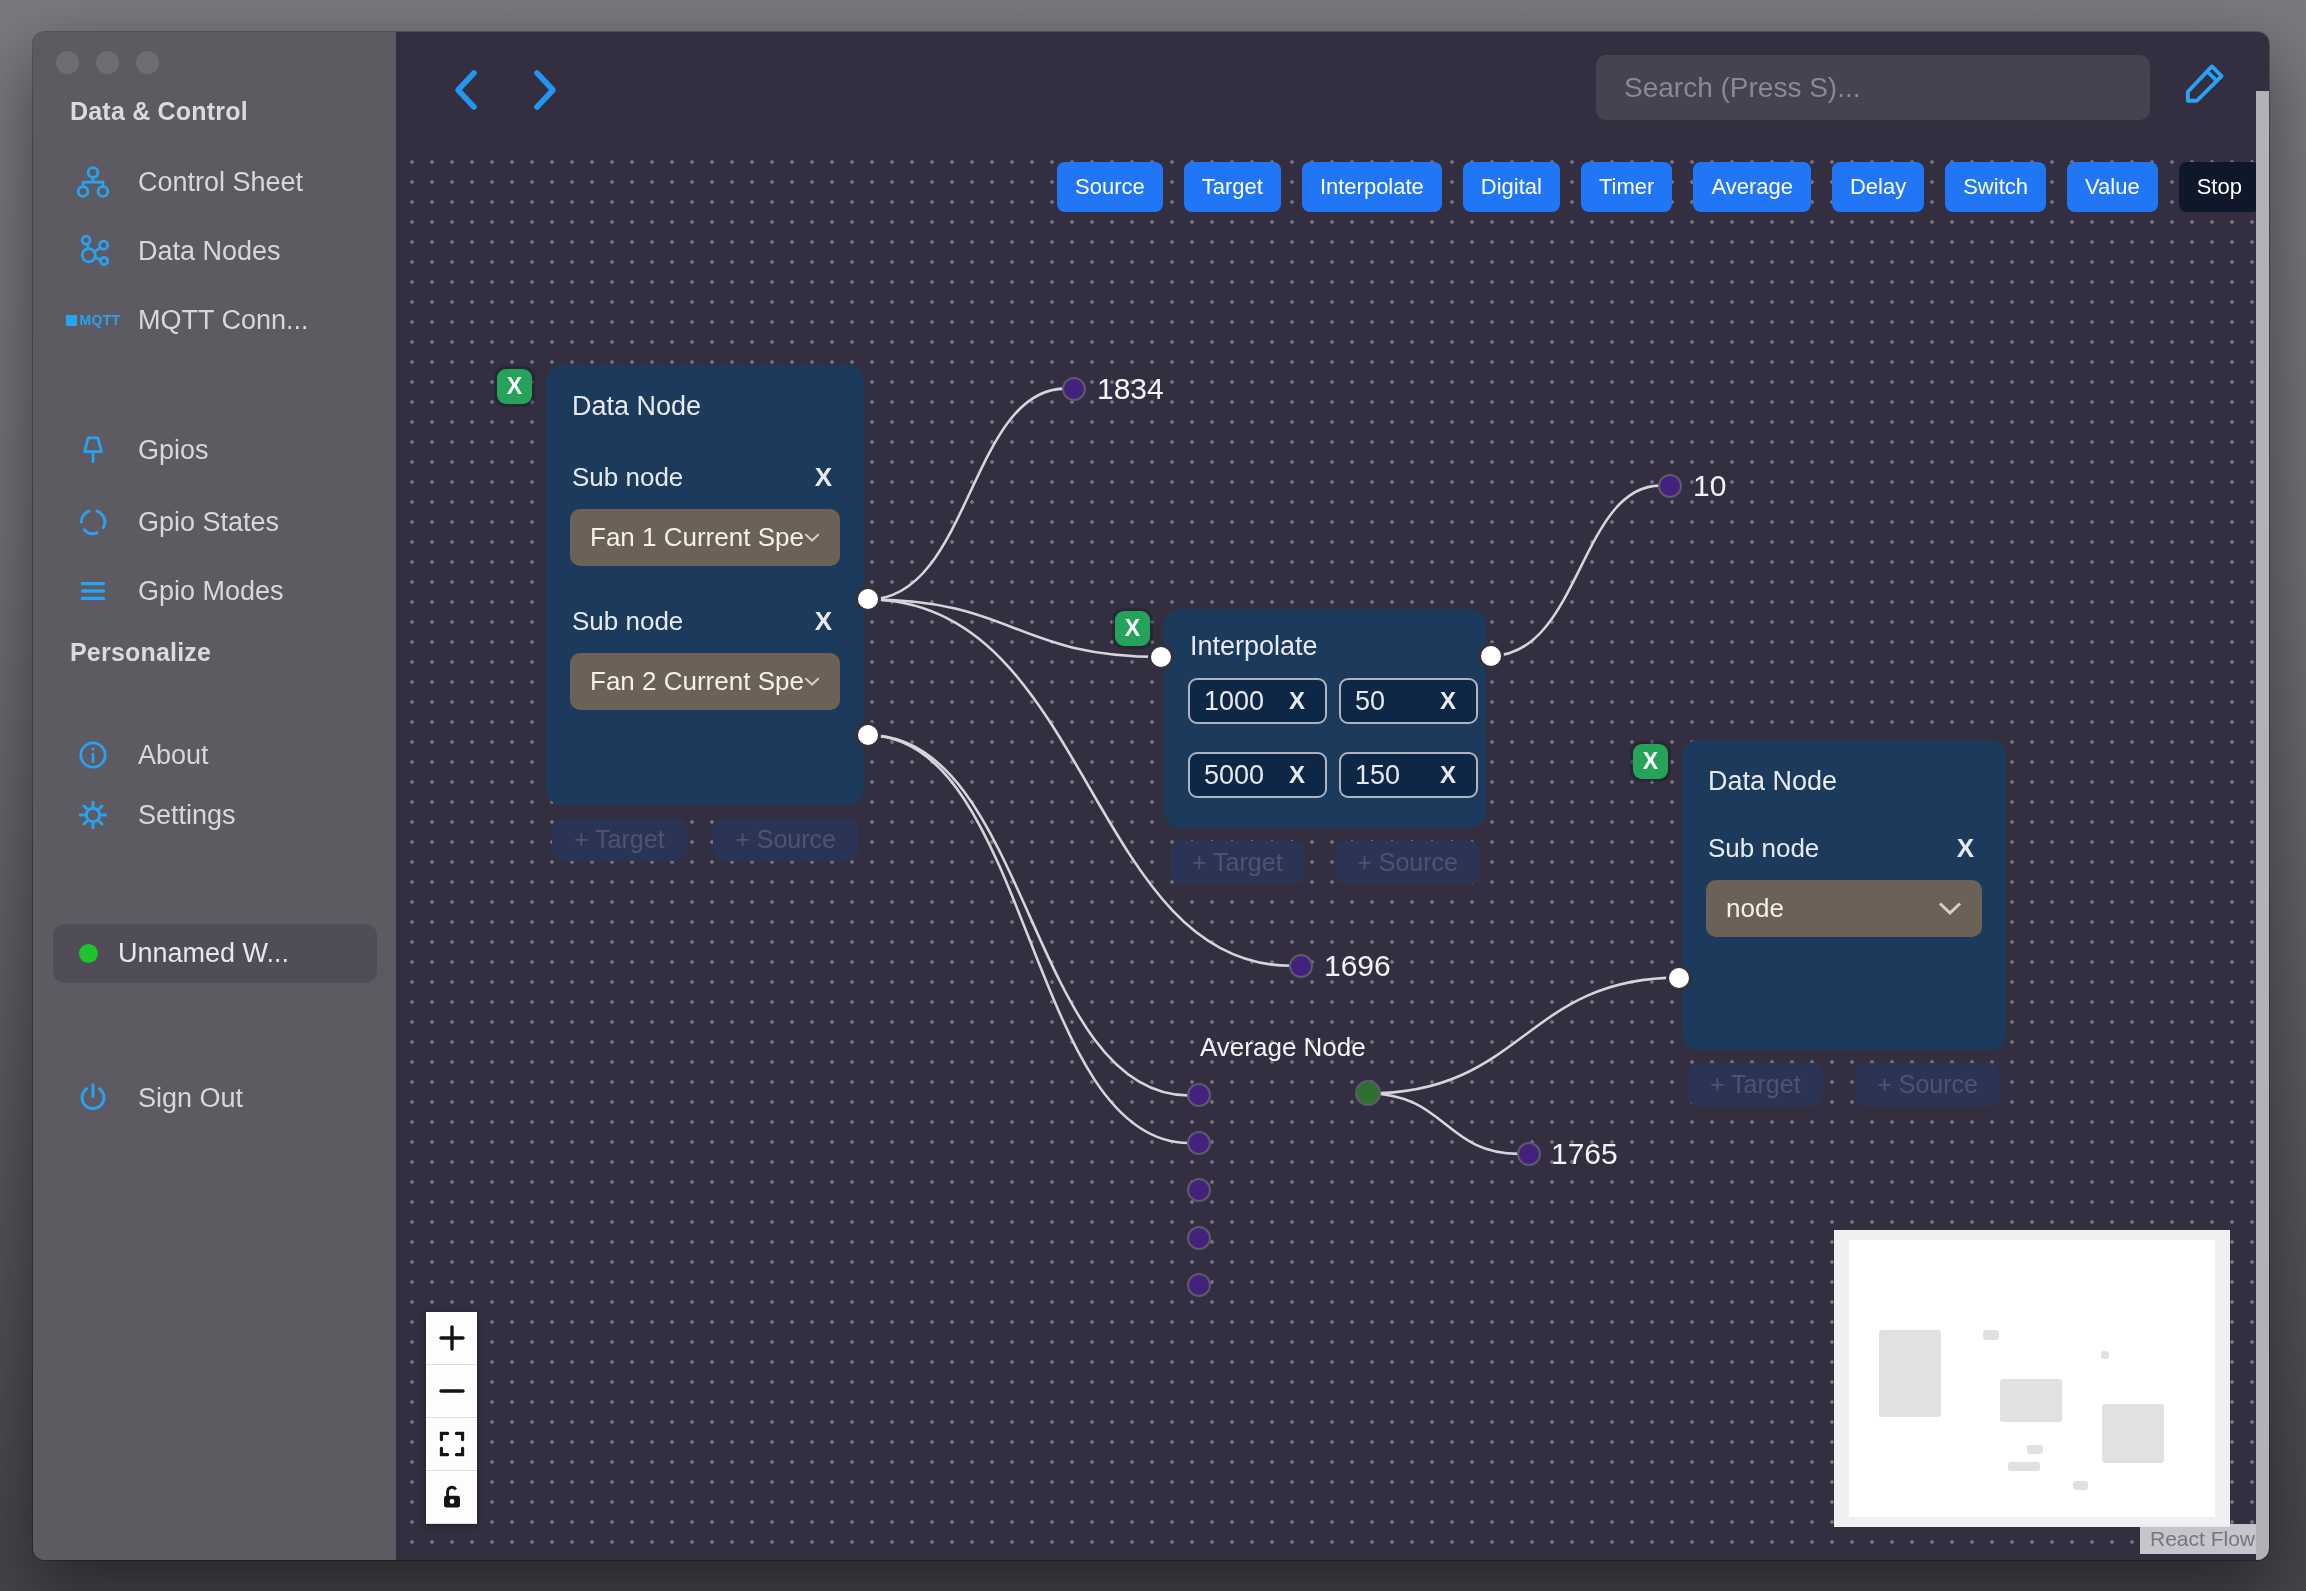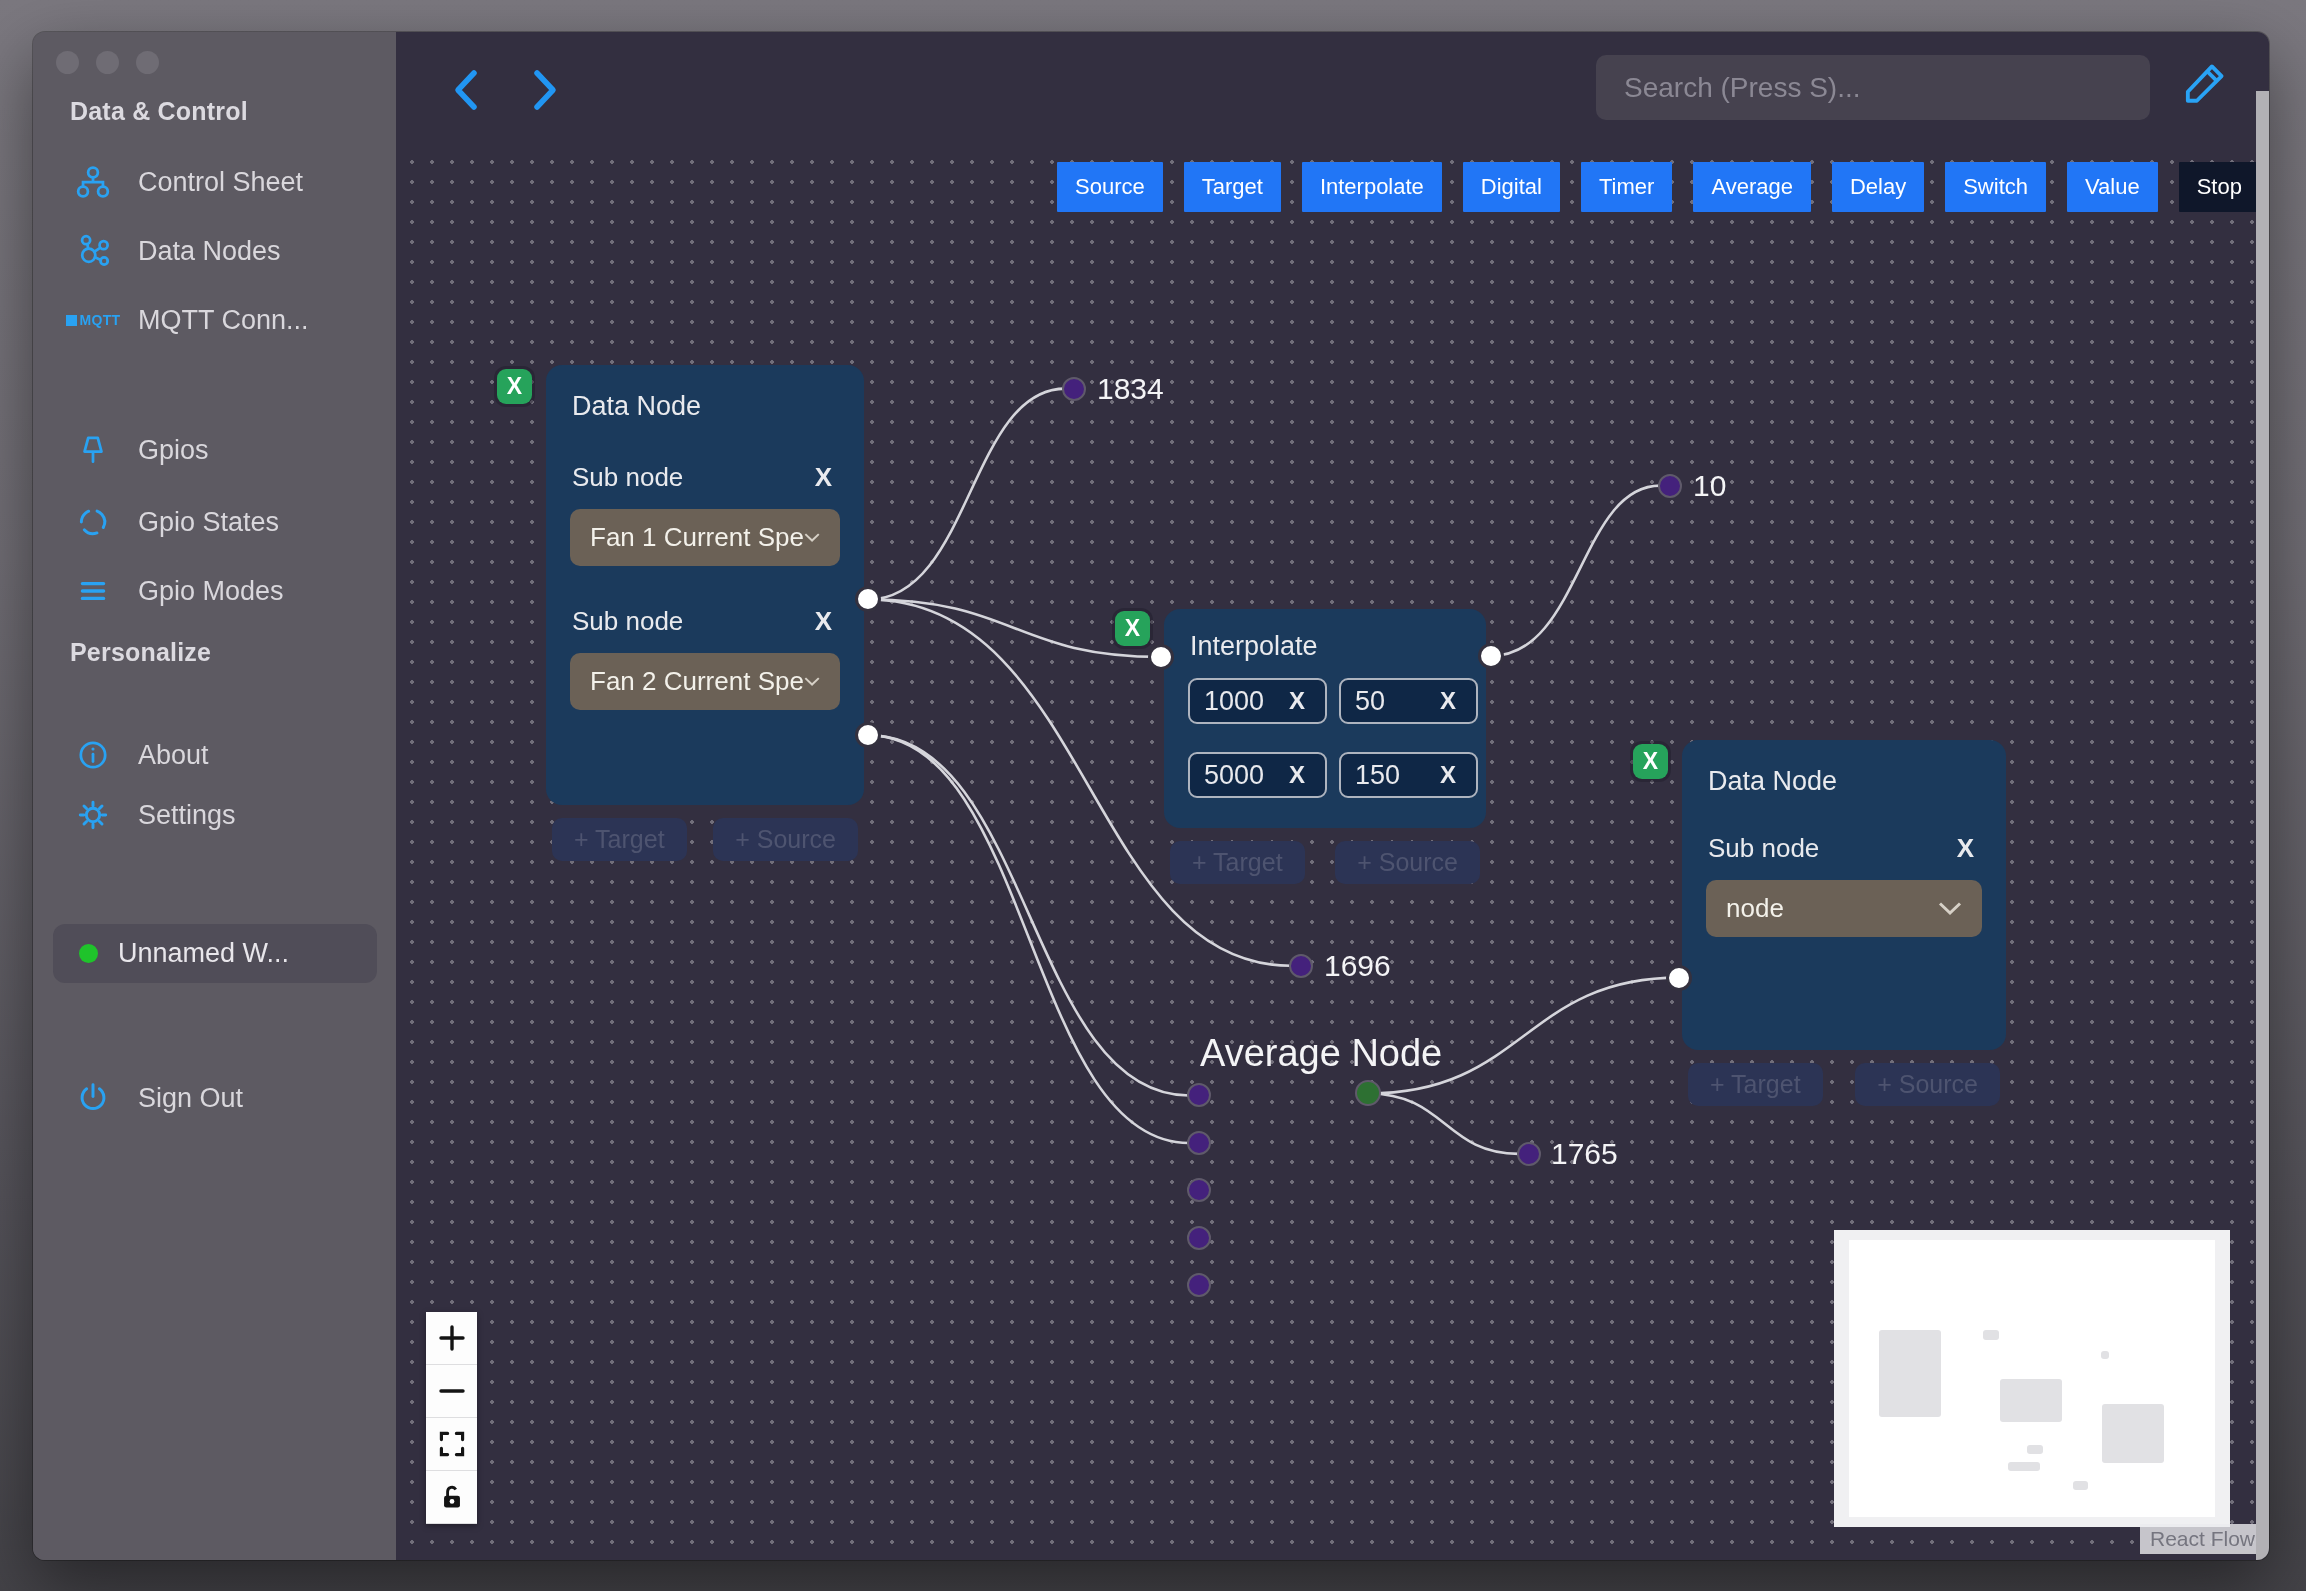--- a/index.html
+++ b/index.html
@@ -34,21 +34,21 @@
     background-size:20px 20px; background-position:6px 8px; }
   .edges { position:absolute; left:0; top:0; pointer-events:none; }
   .edges path { stroke:#d5d5db; stroke-width:2.6; fill:none; }
   .navbtn { position:absolute; top:35px; width:44px; height:44px; background:none; border:none; cursor:pointer; }
   .search { position:absolute; left:1200px; top:23px; width:554px; height:65px; background:#46424f;
             border:none; border-radius:10px; padding:0 28px; font-size:28px; color:#e9e8ec;
             font-family:"Liberation Sans",sans-serif; }
   .search::placeholder { color:#8b8894; }
   .pencil { position:absolute; left:1780px; top:26px; width:55px; height:55px; background:none; border:none; cursor:pointer; }
   .toolbar { position:absolute; left:661px; top:130px; display:flex; gap:21px; }
-  .tb { height:50px; padding:0 18px; background:#2176f6; color:#fff; border:none; border-radius:1px;
+  .tb { height:50px; padding:0 18px; background:#2176f6; color:#fff; border:none; border-radius:8px;
         font-size:22px; font-family:"Liberation Sans",sans-serif; cursor:pointer; }
   .tb.stop { background:#0f172a; }
   
   .node { position:absolute; background:#1b3a5c; border-radius:16px; color:#e9eaee; padding:20px 24px; }
   .badge { position:absolute; left:-49px; top:4px; width:35px; height:35px; background:#26a35b; border-radius:9px;
            color:#fff; font-size:23px; font-weight:700; display:flex; align-items:center; justify-content:center;
            box-shadow:0 0 0 3px rgba(30,28,42,.45); cursor:pointer; }
   .ntitle { font-size:27px; font-weight:400; margin:6px 0 24px 2px; }
   .select { background:#6b6156; border-radius:10px; height:57px; display:flex; align-items:center;
             justify-content:space-between; padding:0 20px; font-size:26px; color:#f3f1ea; cursor:pointer;
@@ -59,21 +59,21 @@
   .pills { position:absolute; left:6px; right:6px; top:100%; margin-top:13px; display:flex; justify-content:space-between; }
   .pill { background:#2c3455; color:#4e5470; font-size:25px; padding:7px 22px; border-radius:10px; white-space:nowrap; }
   .fgrid { display:grid; grid-template-columns:139px 139px; gap:28px 12px; }
   .field { height:46px; background:#0f2746; border:2px solid #aeb4bf; border-radius:9px; display:flex;
            align-items:center; justify-content:space-between; padding:0 14px; font-size:27px; font-weight:500; }
   .field .xbtn { font-size:24px; }
   .handle { position:absolute; width:26px; height:26px; background:#fff; border:3px solid #34313f; border-radius:50%; cursor:crosshair; }
   .pdot { position:absolute; width:24px; height:24px; background:#44217c; border:2.5px solid #5f5a6a; border-radius:50%; }
   .gdot { position:absolute; width:26px; height:26px; background:#2d7032; border:2.5px solid #5f5a6a; border-radius:50%; }
   .elabel { position:absolute; color:#f4f4f6; font-size:30px; font-weight:500; line-height:32px; }
-  .avg-title { position:absolute; left:804px; top:1000px; color:#f4f4f6; font-size:38px; }
+  .avg-title { position:absolute; left:804px; top:1000px; color:#f4f4f6; font-size:26px; }
   
   .controls { position:absolute; left:30px; top:1280px; width:51px; box-shadow:0 2px 6px rgba(0,0,0,.35); }
   .ctrl { width:51px; height:53px; background:#fdfdfd; border:none; border-bottom:1px solid #dedee0;
           display:flex; align-items:center; justify-content:center; font-size:40px; color:#141414; cursor:pointer;
           font-family:"Liberation Sans",sans-serif; }
   .minimap { position:absolute; left:1438px; top:1198px; width:396px; height:297px; background:#f0f0f2; cursor:pointer; }
   .mm-inner { position:absolute; left:15px; top:10px; width:366px; height:277px; background:#ffffff; }
   .mm-rect { position:absolute; background:#e1e1e4; border-radius:3px; }
   .attribution { position:absolute; right:4px; bottom:6px; background:rgba(235,235,238,.8); color:#75757f;
                  font-size:21px; padding:3px 10px; }

